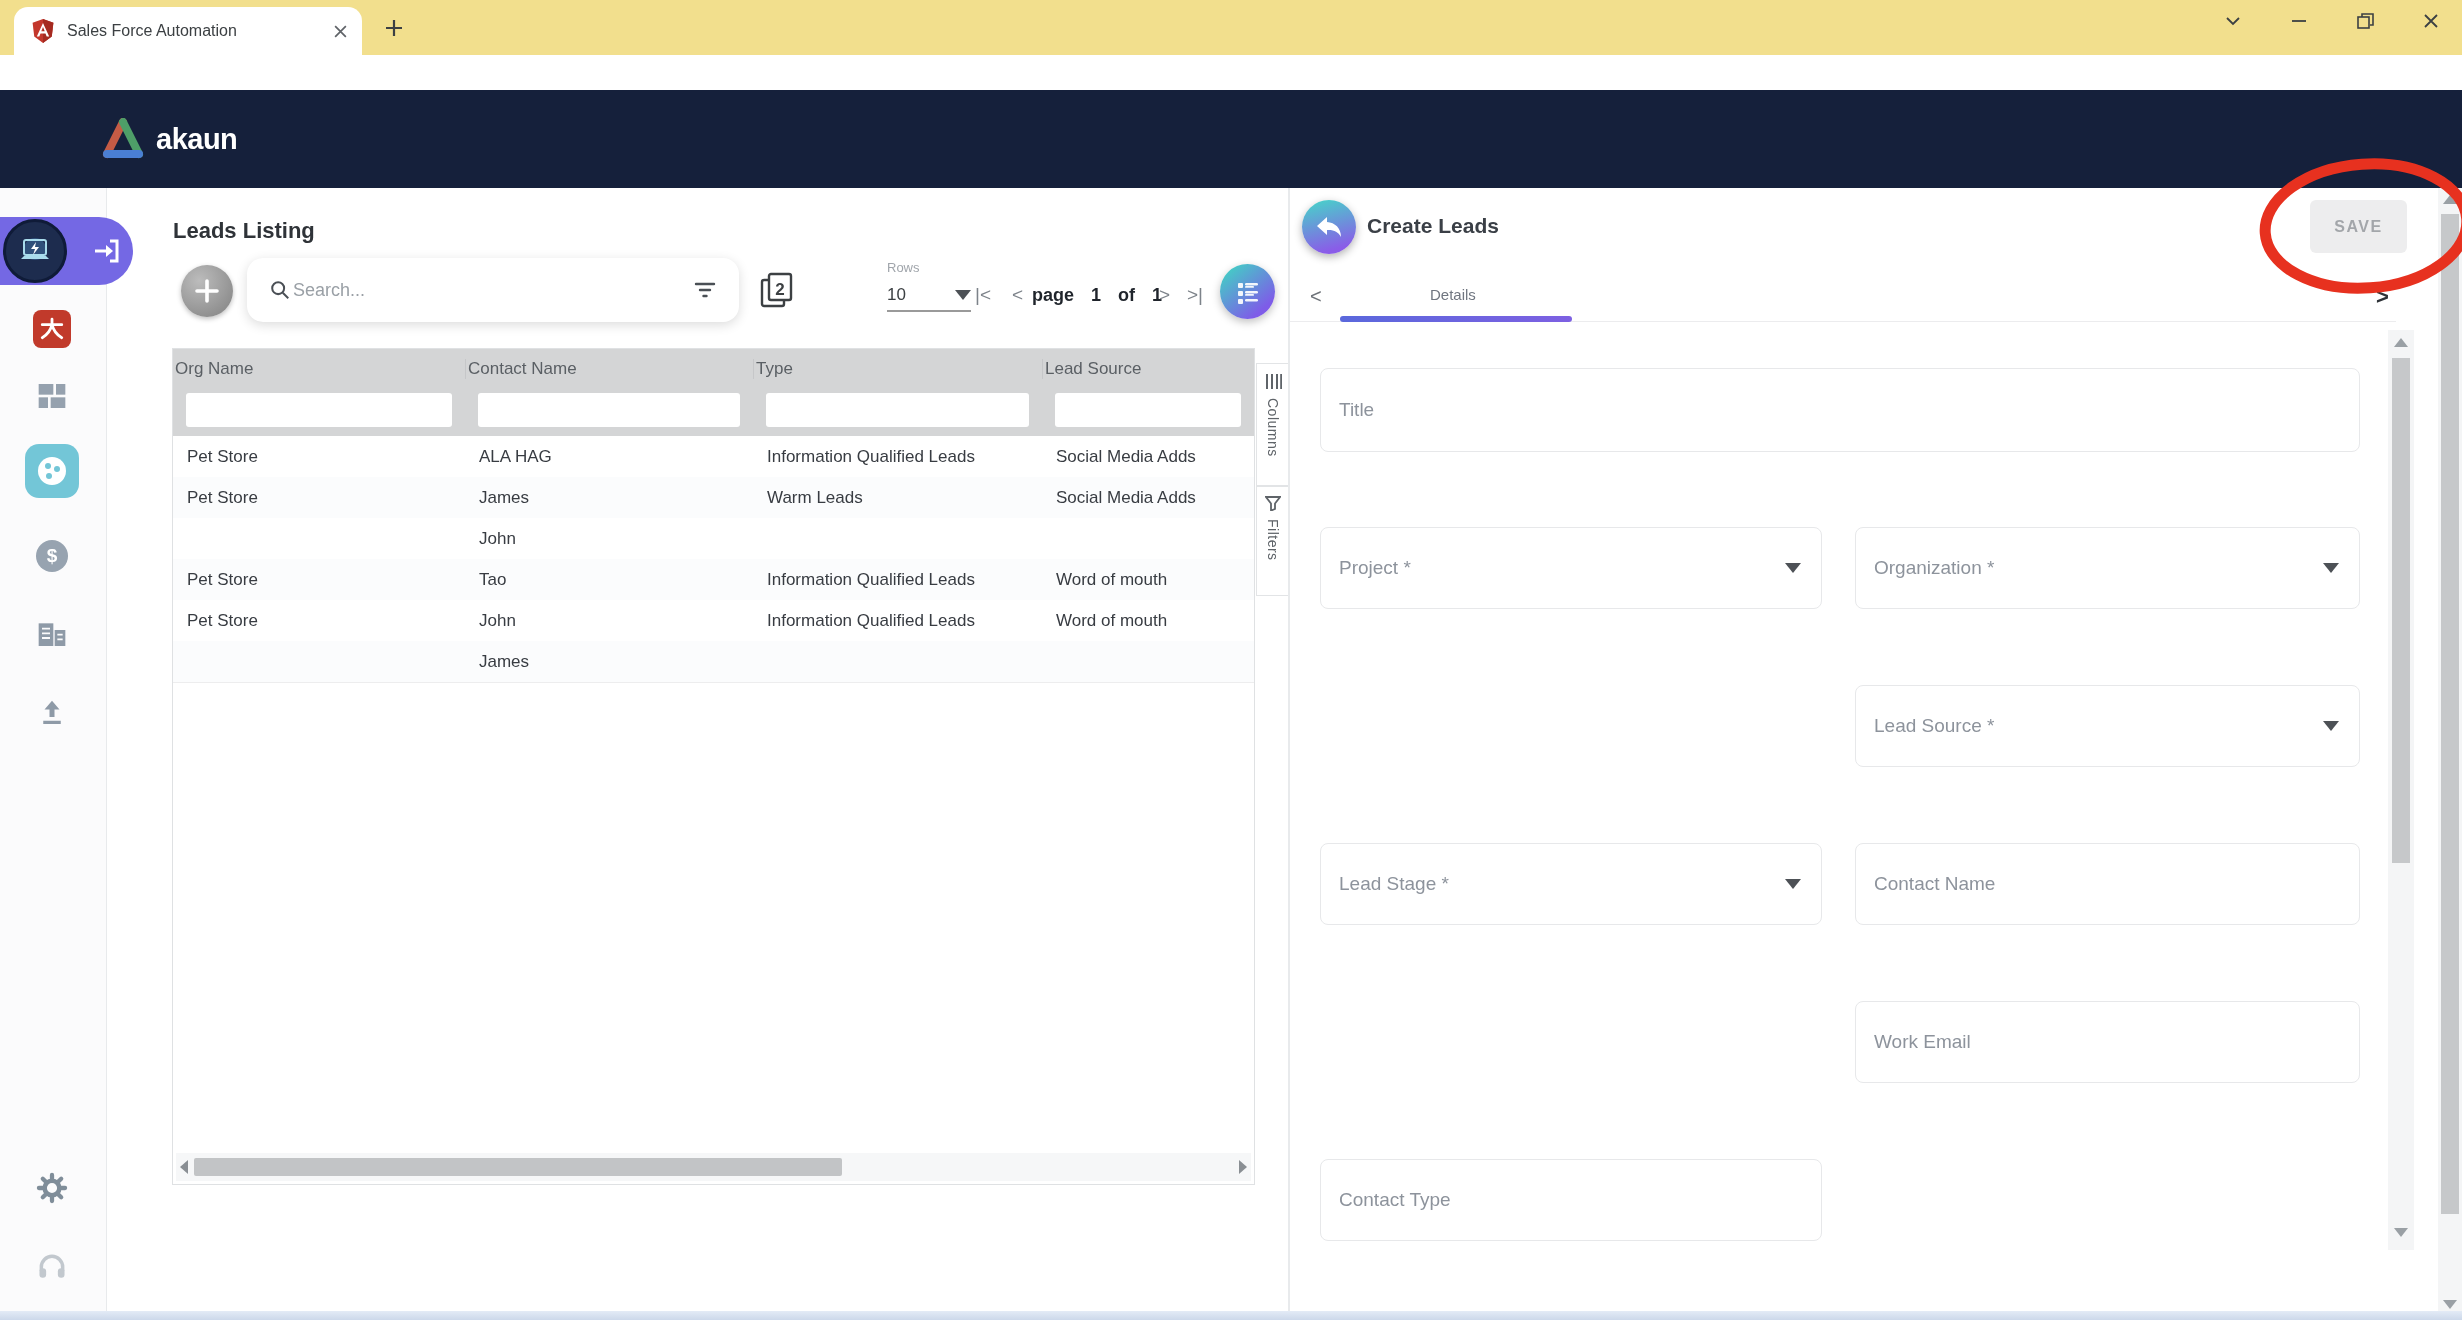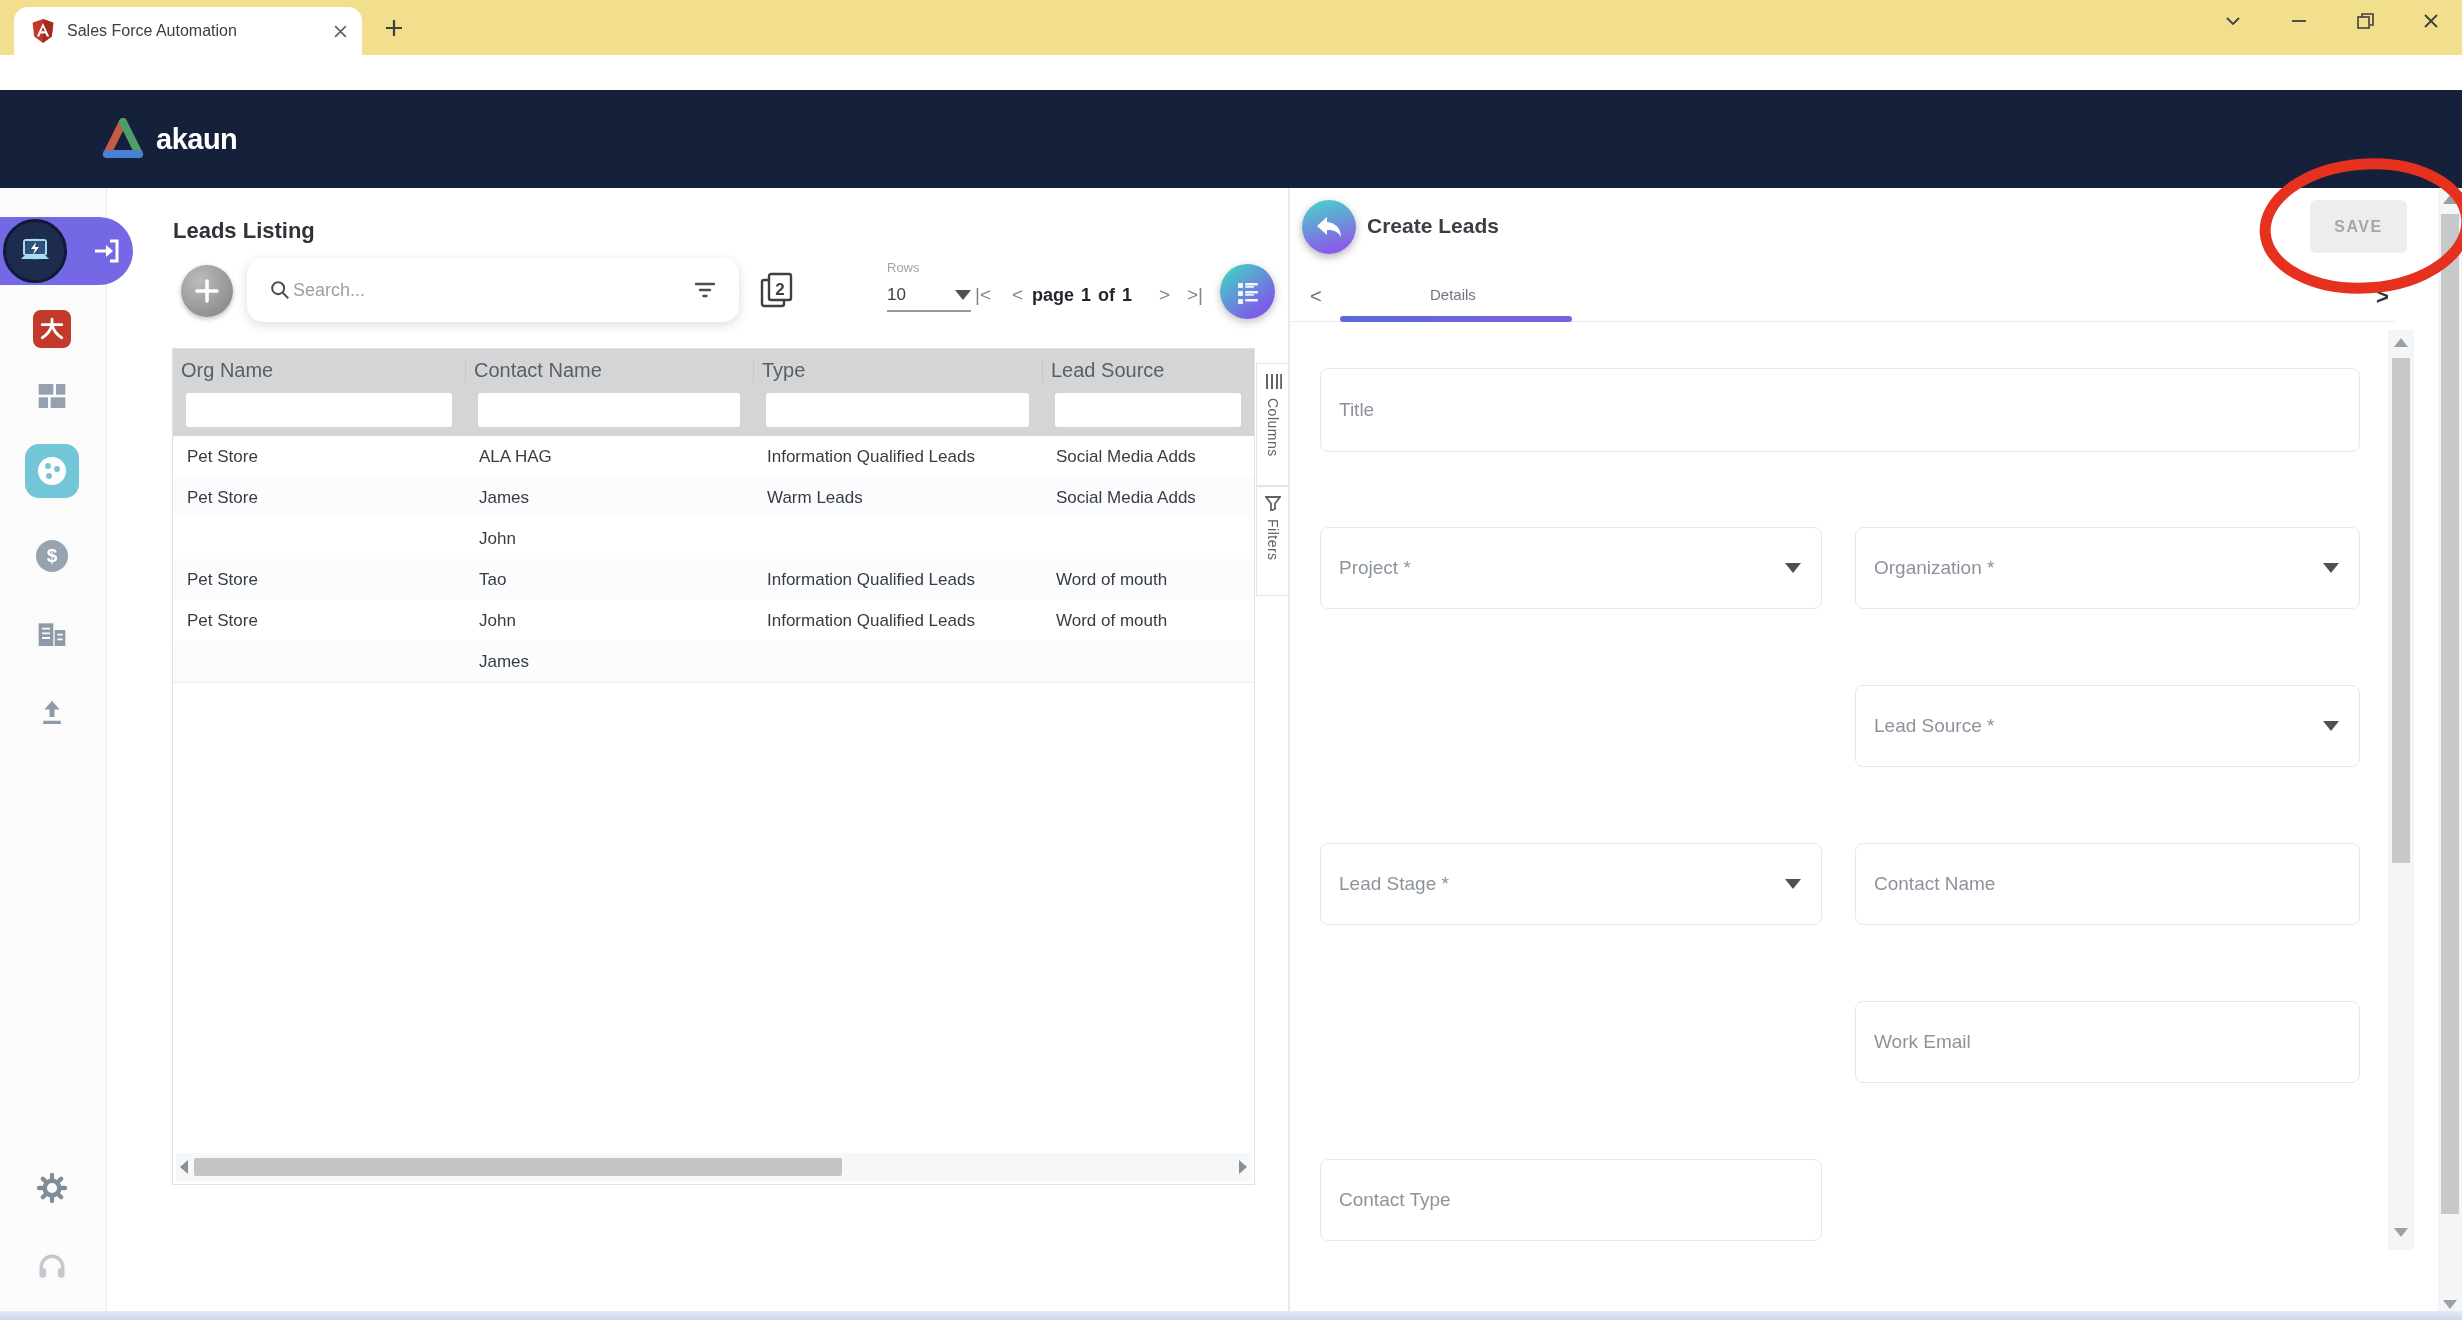--- a/index.html
+++ b/index.html
@@ -62,30 +62,30 @@
               box-shadow:0 3px 12px rgba(0,0,0,.14);display:flex;align-items:center;padding:0 22px;box-sizing:border-box;}
   .searchpill input{border:none;outline:none;font-size:18px;color:#3c4043;flex:1;margin-left:0;
                     font-family:"Liberation Sans",sans-serif;background:transparent;}
   .searchpill input::placeholder{color:#9aa0a6;}
   .dupicon{left:651px;top:82px;}
   .rows-label{left:780px;top:72px;font-size:13px;color:#a0a5ab;}
   .rows-val{left:780px;top:92px;width:84px;height:30px;border-bottom:2px solid #9a9a9a;
             display:flex;align-items:center;justify-content:space-between;}
   .rows-num{font-size:17px;color:#3c4043;}
   .pag{top:92px;height:30px;display:flex;align-items:center;font-size:19px;color:#7d838a;}
-  .pagtext{left:925px;top:92px;height:30px;display:flex;align-items:center;gap:7px;font-size:18px;color:#1f242b;}
+  .pagtext{left:925px;top:92px;height:30px;display:flex;align-items:center;gap:17px;font-size:18px;color:#1f242b;}
   .pagtext .w{font-weight:600;} .pagtext .n{font-weight:bold;}
   .gradbtn{left:1113px;top:76px;width:55px;height:55px;border-radius:50%;
            background:linear-gradient(140deg,#3fd6c3 5%,#7e5ce8 80%);
            display:flex;align-items:center;justify-content:center;box-shadow:0 3px 8px rgba(0,0,0,.25);}
 
   .table{left:65px;top:160px;width:1083px;height:837px;border:1px solid #dfe1e3;box-sizing:border-box;background:#fff;}
   .thead{position:absolute;left:0;top:0;width:100%;height:87px;background:#d4d5d6;}
   .hrow{position:absolute;left:0;top:10px;width:100%;display:grid;grid-template-columns:292px 288px 289px 1fr;}
-  .hcell{font-size:20px;color:#5a5f64;padding-left:8px;border-left:1px solid #c6c7c9;}
+  .hcell{font-size:17px;color:#5a5f64;padding-left:2px;border-left:1px solid #c6c7c9;}
   .hcell:first-child{border-left:none;}
   .frow{position:absolute;left:0;top:44px;width:100%;display:grid;grid-template-columns:292px 288px 289px 1fr;}
   .frow input{margin-left:13px;width:calc(100% - 42px);height:34px;border:none;border-radius:3px;background:#fff;
               font-family:"Liberation Sans",sans-serif;font-size:16px;padding:0 8px;box-sizing:content-box;outline:none;}
   .trow{position:absolute;left:0;width:100%;height:41px;display:grid;grid-template-columns:292px 288px 289px 1fr;
         align-items:center;border-bottom:1px solid #ededee;background:#fff;}
   .trow.alt{background:#fbfcfd;}
   .tcell{font-size:17px;color:#383c42;padding-left:14px;white-space:nowrap;overflow:hidden;}
   .hscroll{position:absolute;left:3px;right:3px;bottom:3px;height:28px;background:#f6f7f8;
            display:flex;align-items:center;}

